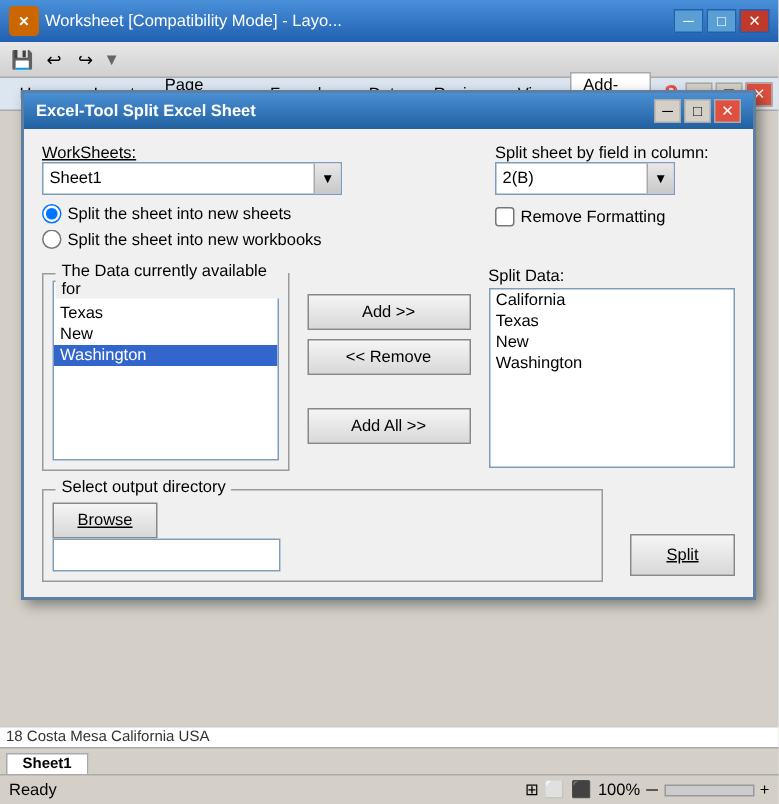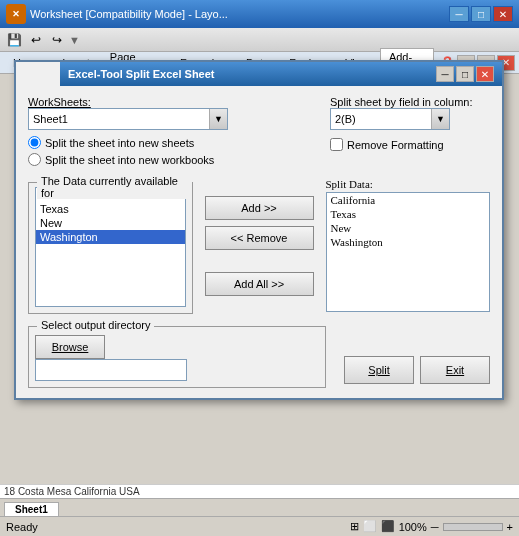--- a/index.html
+++ b/index.html
@@ -113,21 +113,20 @@
     }
     .dialog-title-bar {
       background: linear-gradient(to bottom, #4a8fd4, #2060a0);
       color: white;
       height: 24px;
       display: flex;
       align-items: center;
       padding: 0 8px;
       font-size: 11px;
       font-weight: bold;
-      margin-left: 44px;
     }
     .dialog-title-text { flex: 1; }
     .dialog-title-btns {
       display: flex;
       gap: 2px;
     }
     .d-btn {
       width: 18px;
       height: 16px;
       border: 1px solid #aaa;
@@ -464,21 +463,21 @@
         </div>
       </div>
 
       <div class="middle-btns">
         <button class="action-btn">Add &gt;&gt;</button>
         <button class="action-btn">&lt;&lt; Remove</button>
         <div style="height:10px;"></div>
         <button class="action-btn">Add All &gt;&gt;</button>
       </div>
 
-      <div style="flex:1;font-family:Liberation Serif, serif;">
+      <div style="flex:1;">
         <div style="font-size:11px; margin-bottom:2px;">Split Data:</div>
         <div class="list-box">
           <div class="list-item">California</div>
           <div class="list-item">Texas</div>
           <div class="list-item">New</div>
           <div class="list-item">Washington</div>
         </div>
       </div>
     </div>
 
@@ -487,21 +486,20 @@
         <div class="group-box">
           <span class="group-box-title">Select output directory</span>
           <div class="output-input-row">
             <button class="action-btn" style="width:70px;">Browse</button>
           </div>
           <input class="output-input" type="text" value="" style="">
         </div>
       </div>
       <div class="right-btns">
         <button class="main-btn">Split</button>
-        <button class="main-btn">Exit</button>
       </div>
     </div>
 
   </div>
 </div>
 
 <div class="cell-row">
   <span>18   Costa Mesa         California                USA</span>
 </div>
 

